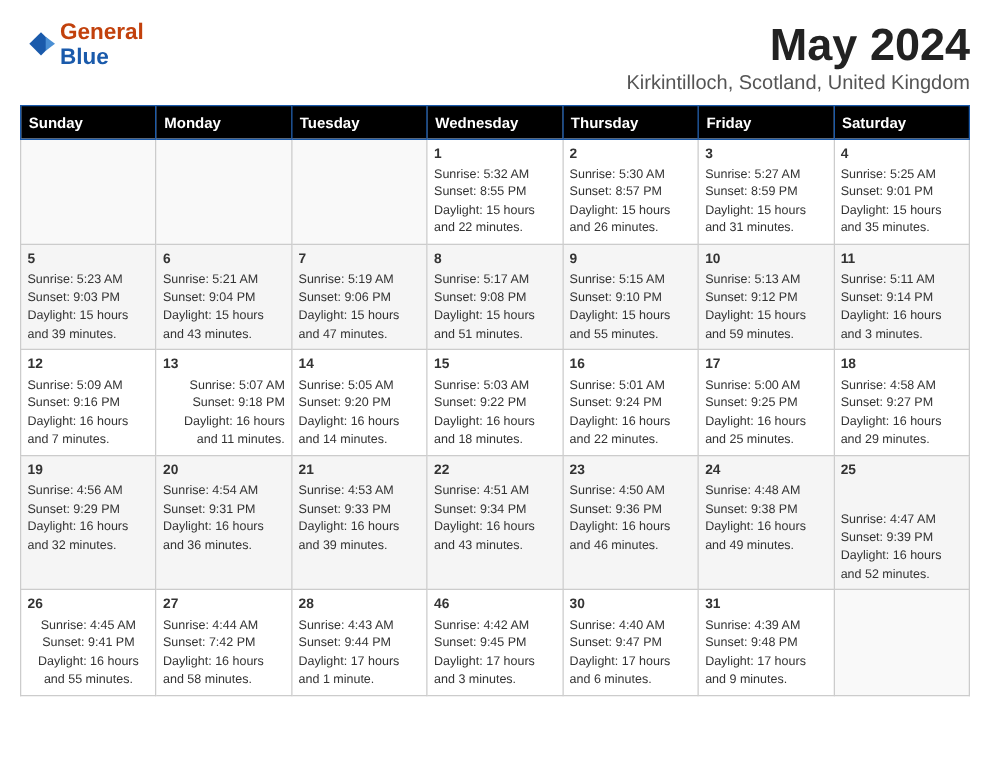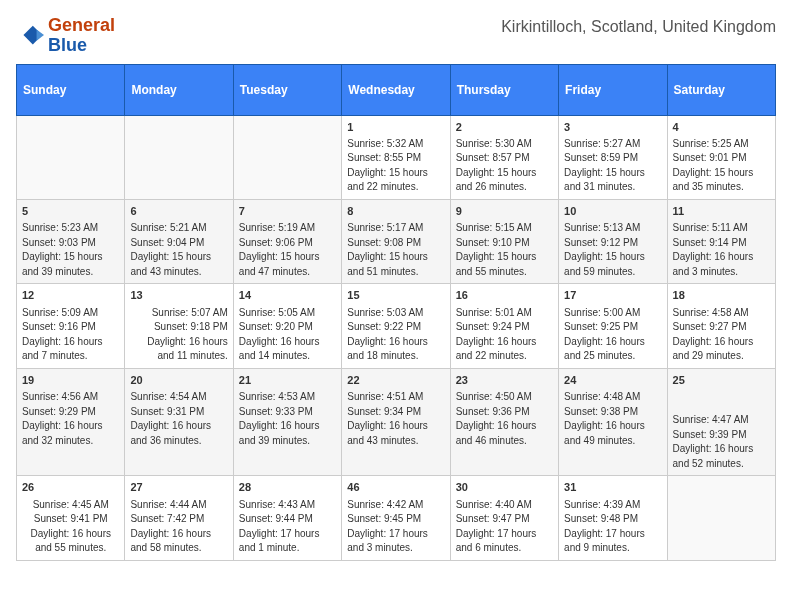--- a/index.html
+++ b/index.html
@@ -46,24 +46,24 @@
       color: #555;
       margin-top: 2px;
     }
     .calendar {
       width: 100%;
       border-collapse: collapse;
       margin-top: 8px;
       font-size: 11px;
     }
     .calendar thead tr th {
-      background-color: #3b82f6;
+      background-color: #000000;
       color: #fff;
       text-align: left;
-      padding: 18px 6px;
+      padding: 6px 6px;
       font-size: 12px;
       font-weight: bold;
       border: 1px solid #1a5aab;
     }
     .calendar tbody tr td {
       border: 1px solid #ccc;
       vertical-align: top;
       padding: 4px 5px;
       width: calc(100% / 7);
       min-height: 80px;
@@ -99,20 +99,21 @@
       <svg class="logo-icon" viewBox="0 0 30 30">
         <polygon points="18,4 28,14 18,24 8,14" fill="#1a5aab"></polygon>
         <polygon points="22,8 30,14 22,20" fill="#4a8fd4"></polygon>
       </svg>
       <div class="logo-text">
         <span class="logo-general">General</span><br>
         <span class="logo-blue">Blue</span>
       </div>
     </div>
     <div class="title-block">
+      <div class="month-title">May 2024</div>
       <div class="location">Kirkintilloch, Scotland, United Kingdom</div>
     </div>
   </div>
 
   <table class="calendar">
     <thead>
       <tr>
         <th>Sunday</th>
         <th>Monday</th>
         <th>Tuesday</th>

